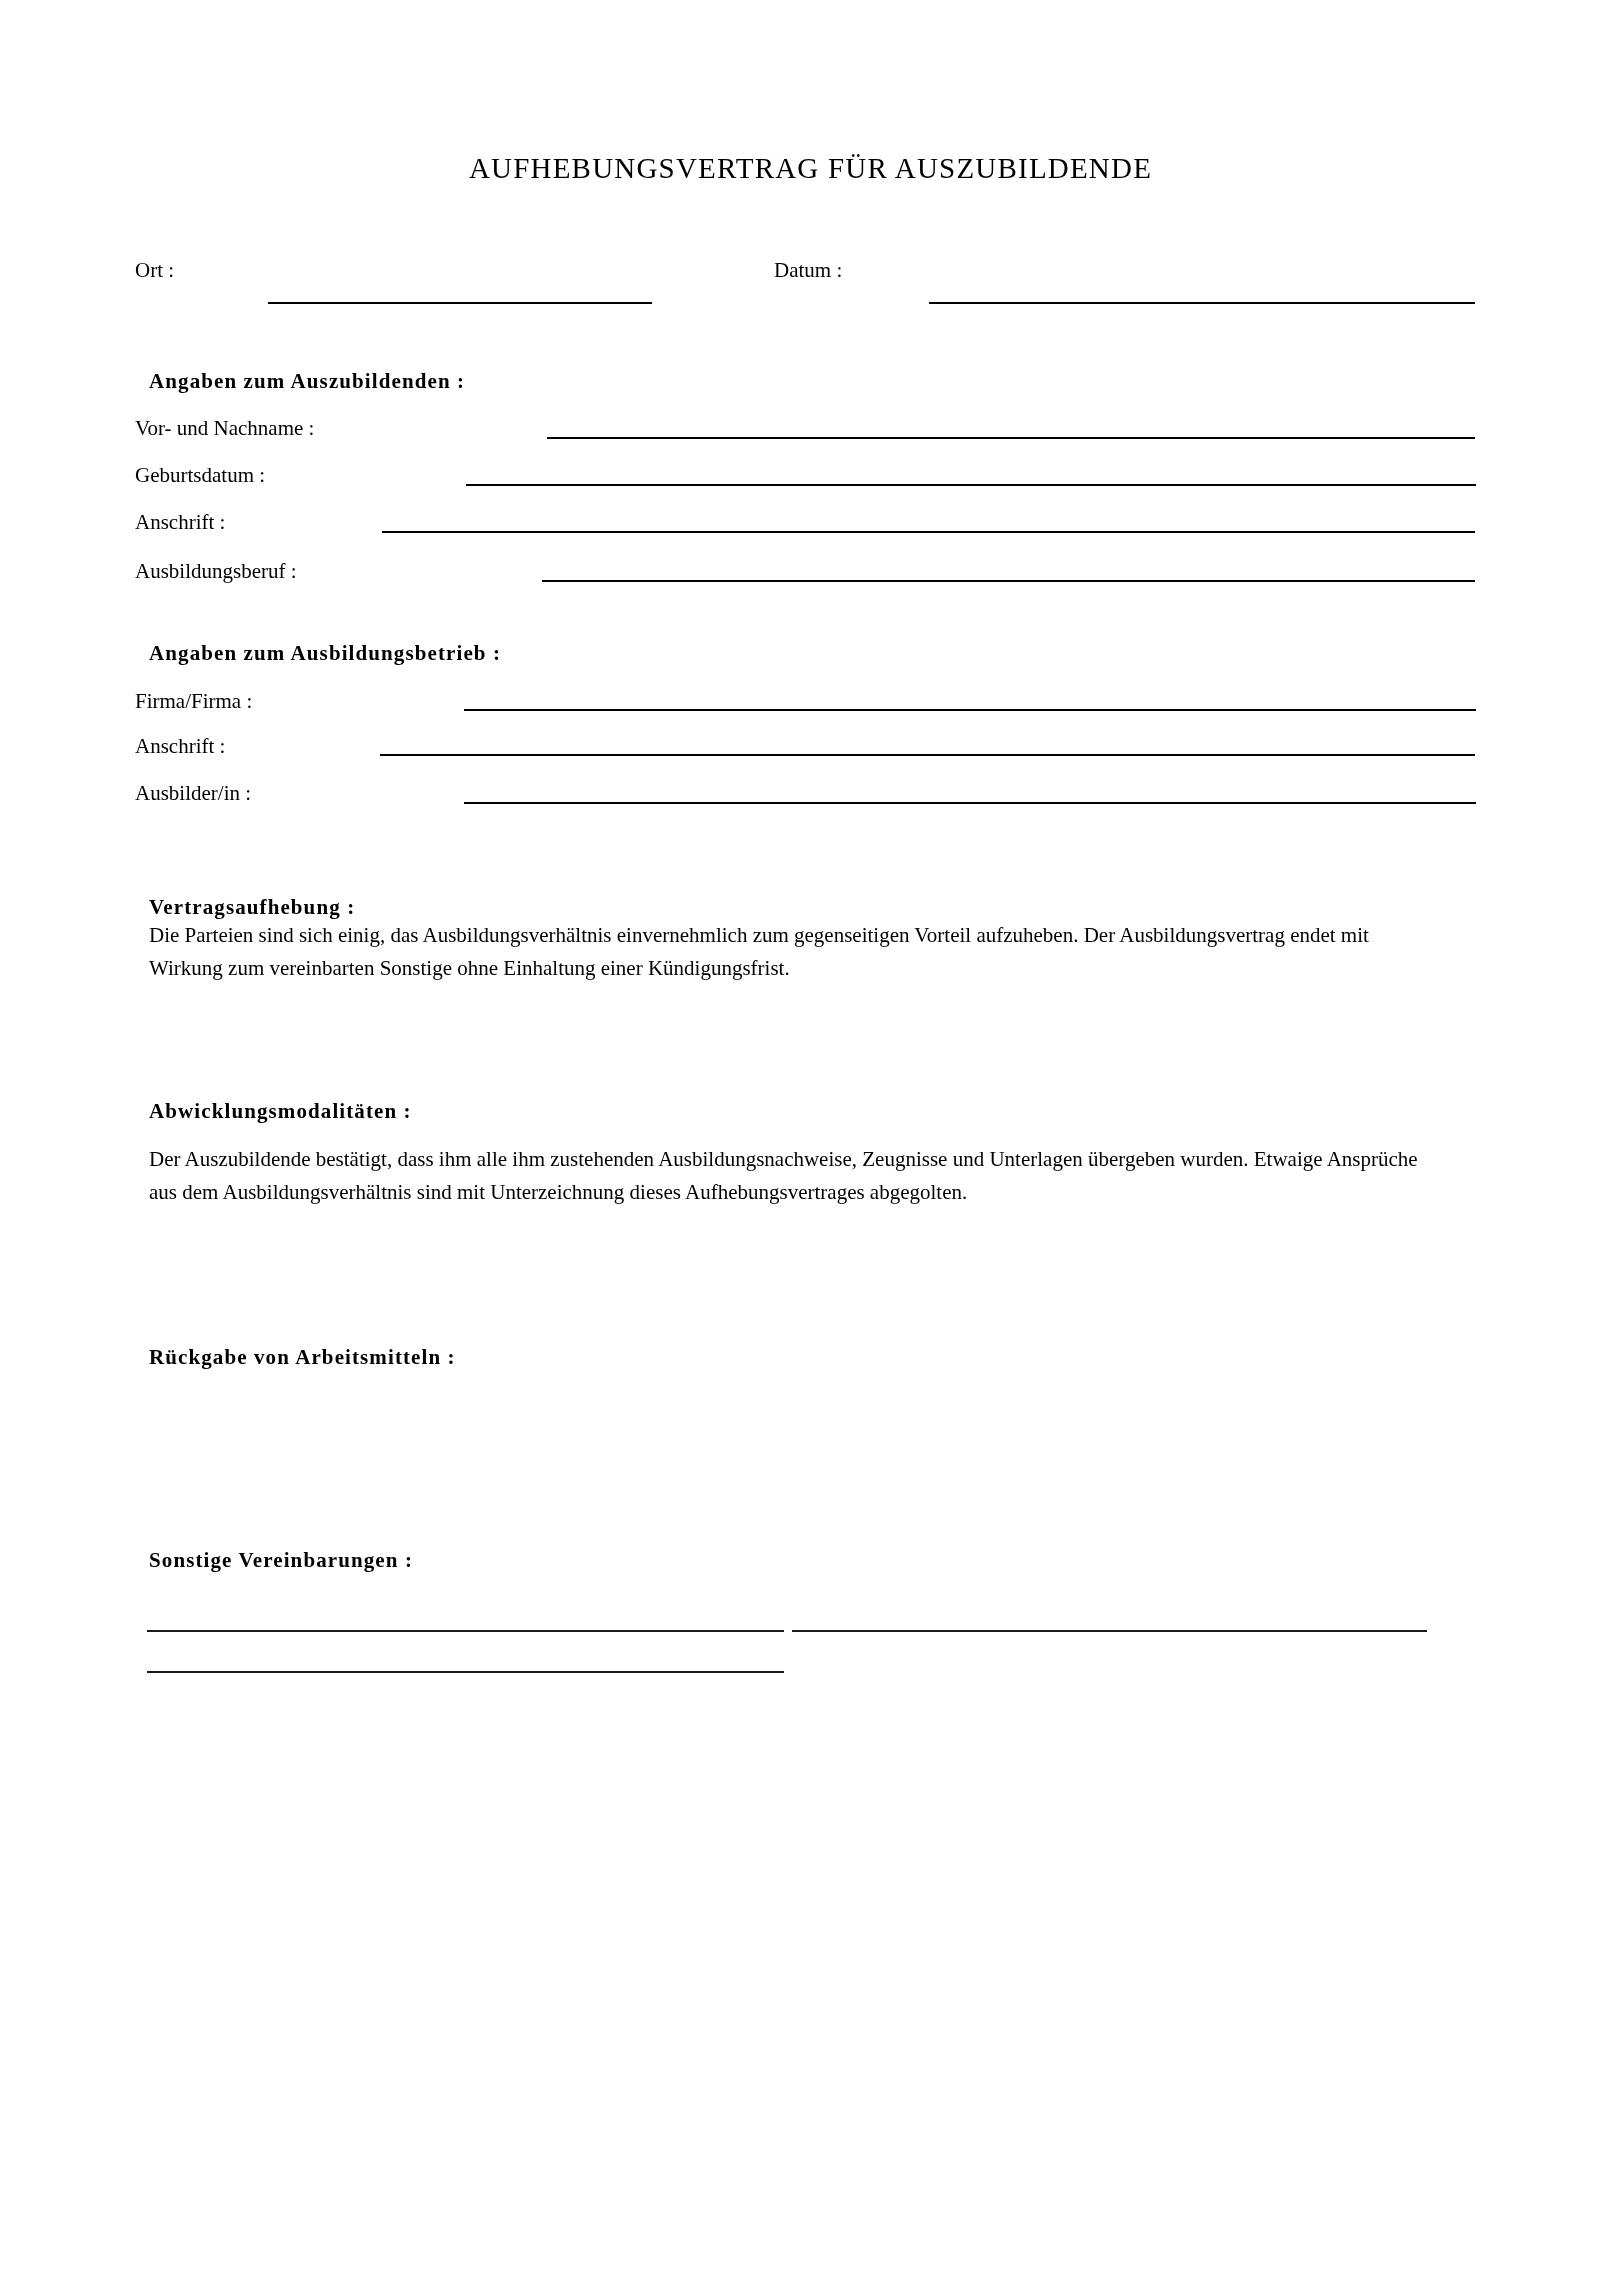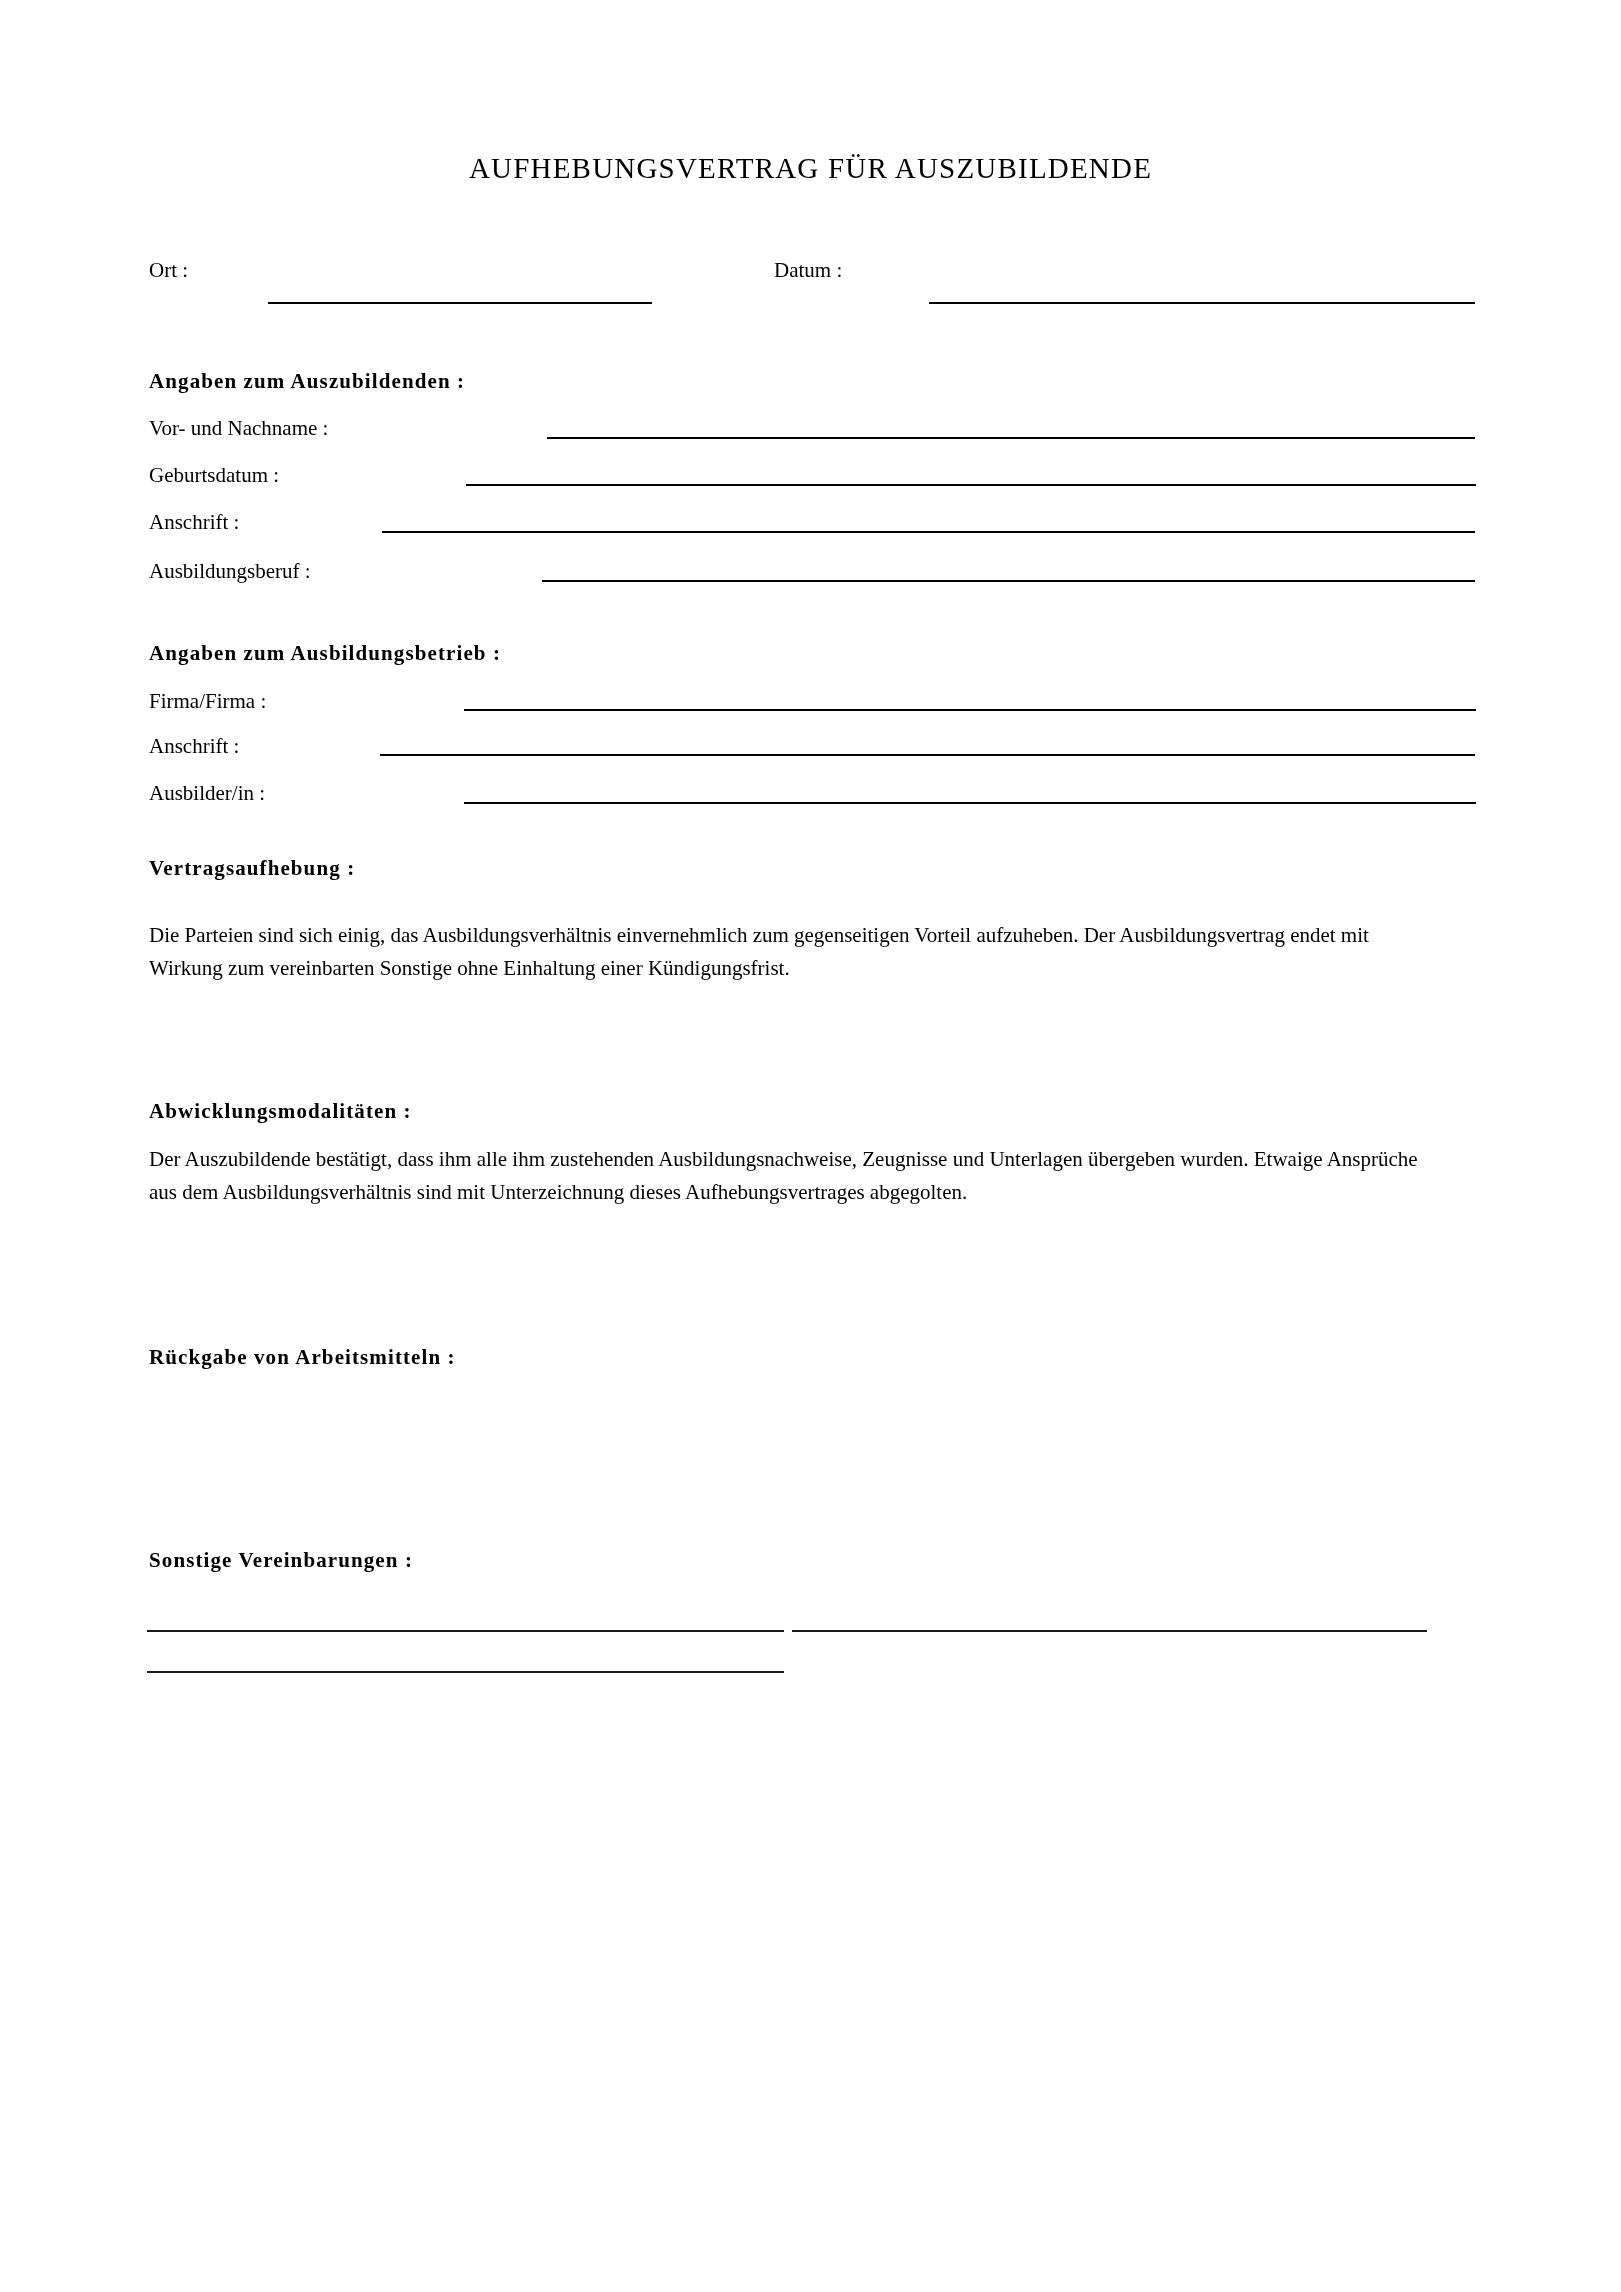--- a/index.html
+++ b/index.html
@@ -26,21 +26,21 @@
     width: 1621px;
     text-align: center;
     font-size: 29px;
     letter-spacing: 1.2px;
     white-space: nowrap;
   }
 
   
   .row {
     position: absolute;
-    left: 149px;
+    left: 135px;
     font-size: 21px;
     white-space: nowrap;
   }
   .section-head {
     position: absolute;
     left: 149px;
     font-size: 21px;
     letter-spacing: 1.1px;
     white-space: nowrap;
     font-weight: bold;
@@ -97,21 +97,21 @@
 
   <div class="row" style="top:657px;">Firma/Firma :</div>
   <div class="rule" style="left:464px; top:677px; width:1012px;"></div>
 
   <div class="row" style="top:702px;">Anschrift :</div>
   <div class="rule" style="left:380px; top:722px; width:1095px;"></div>
 
   <div class="row" style="top:749px;">Ausbilder/in :</div>
   <div class="rule" style="left:464px; top:770px; width:1012px;"></div>
 
-  <div class="section-head" style="top:824px;text-align:center;">Vertragsaufhebung :</div>
+  <div class="section-head" style="top:863px;text-align:center;">Vertragsaufhebung :</div>
   <div class="para" style="top:887px;">Die Parteien sind sich einig, das Ausbildungsverhältnis einvernehmlich zum gegenseitigen Vorteil aufzuheben. Der Ausbildungsvertrag endet mit Wirkung zum vereinbarten Sonstige ohne Einhaltung einer Kündigungsfrist.</div>
 
   <div class="section-head" style="top:1067px;">Abwicklungsmodalitäten :</div>
   <div class="para" style="top:1111px;">Der Auszubildende bestätigt, dass ihm alle ihm zustehenden Ausbildungsnachweise, Zeugnisse und Unterlagen übergeben wurden. Etwaige Ansprüche aus dem Ausbildungsverhältnis sind mit Unterzeichnung dieses Aufhebungsvertrages abgegolten.</div>
 
   <div class="section-head" style="top:1313px;">Rückgabe von Arbeitsmitteln :</div>
 
   <div class="section-head" style="top:1516px;">Sonstige Vereinbarungen :</div>
 
   <div class="rule-thin" style="left:147px; top:1598px; width:637px;"></div>

